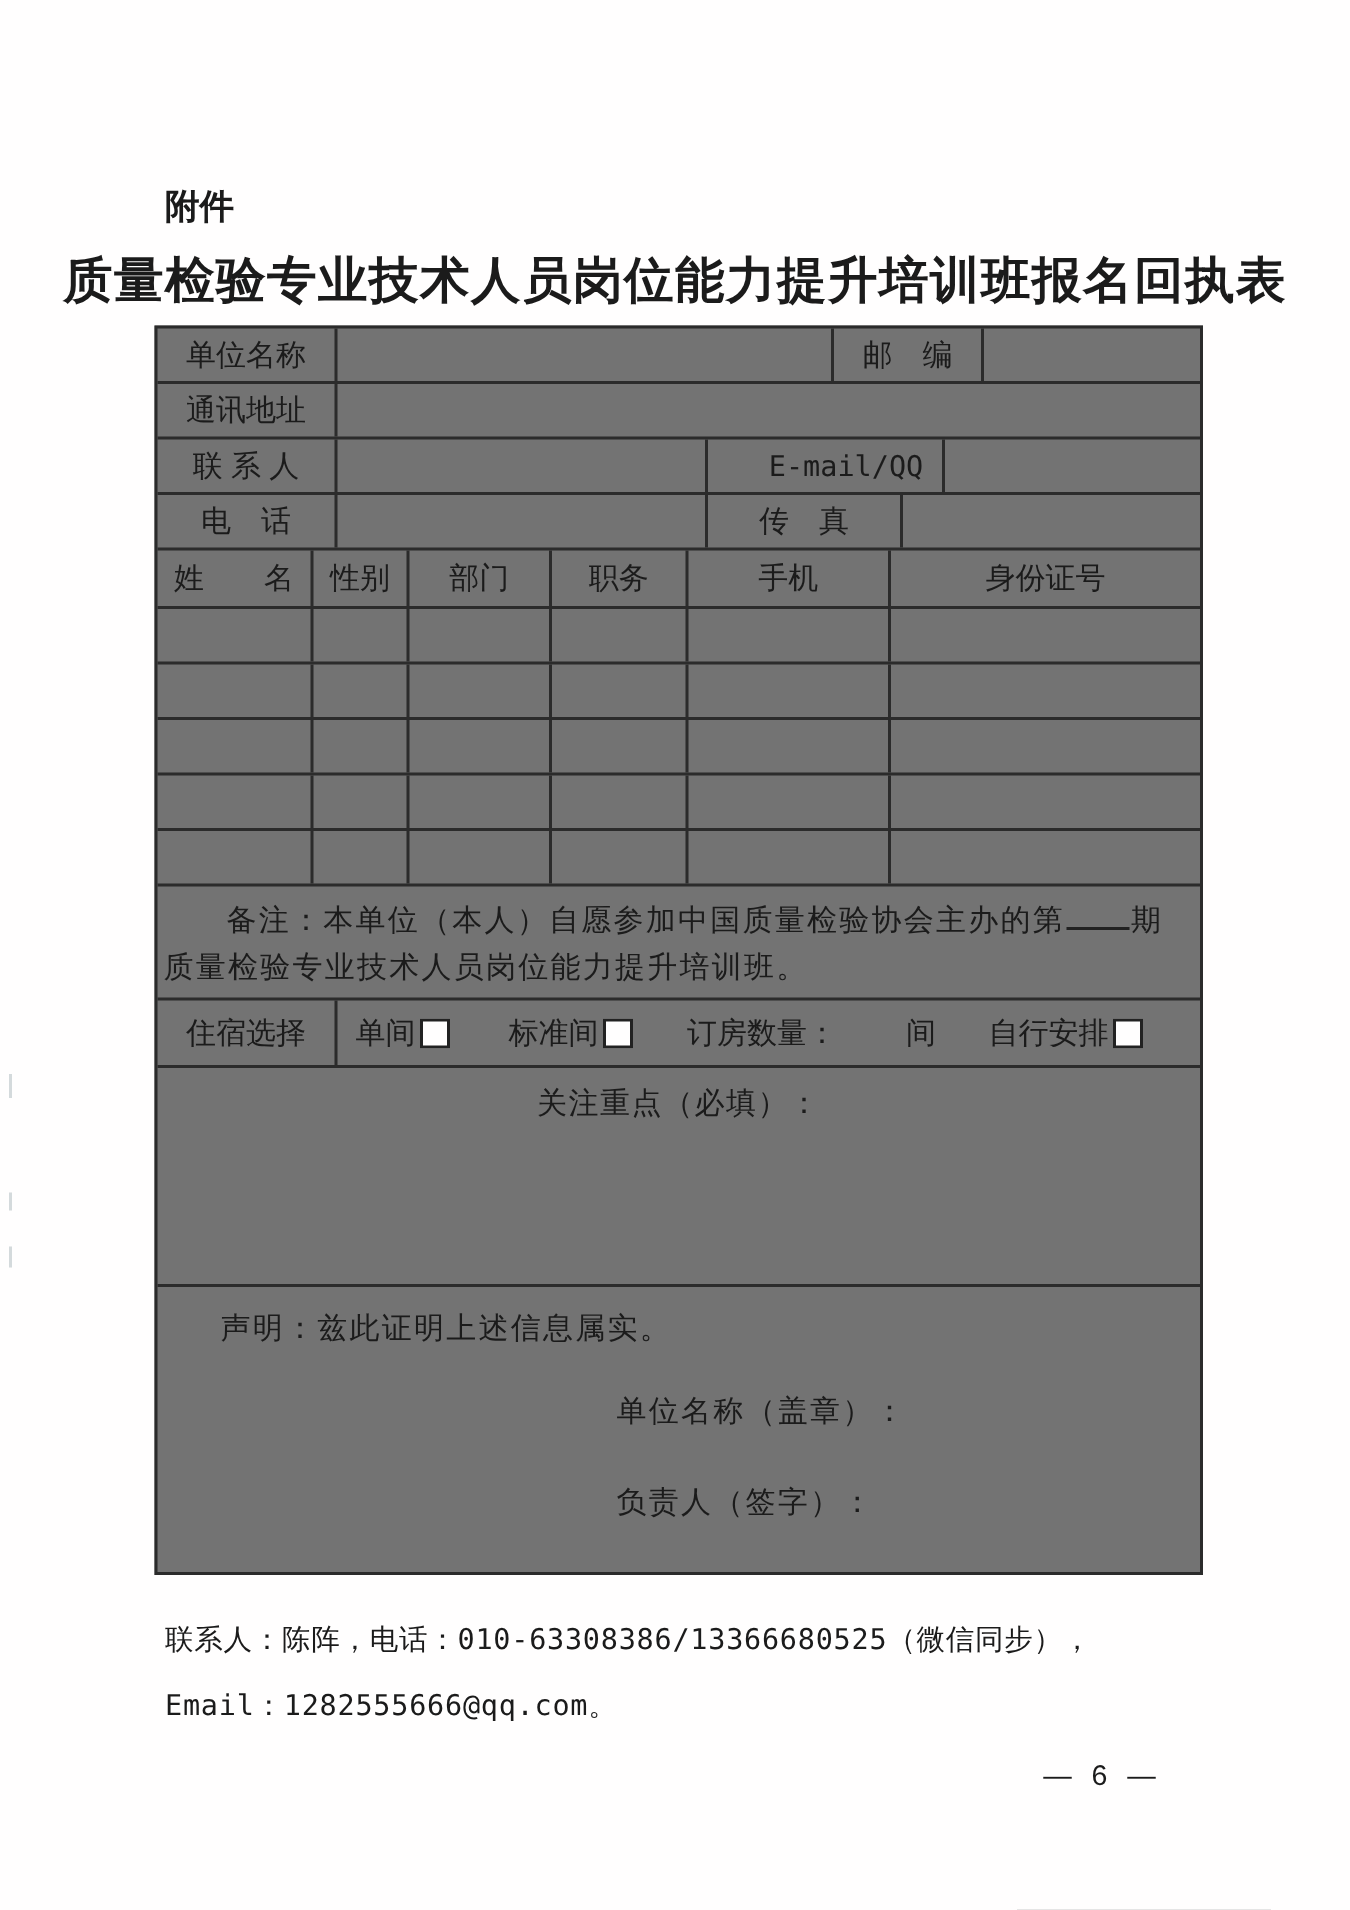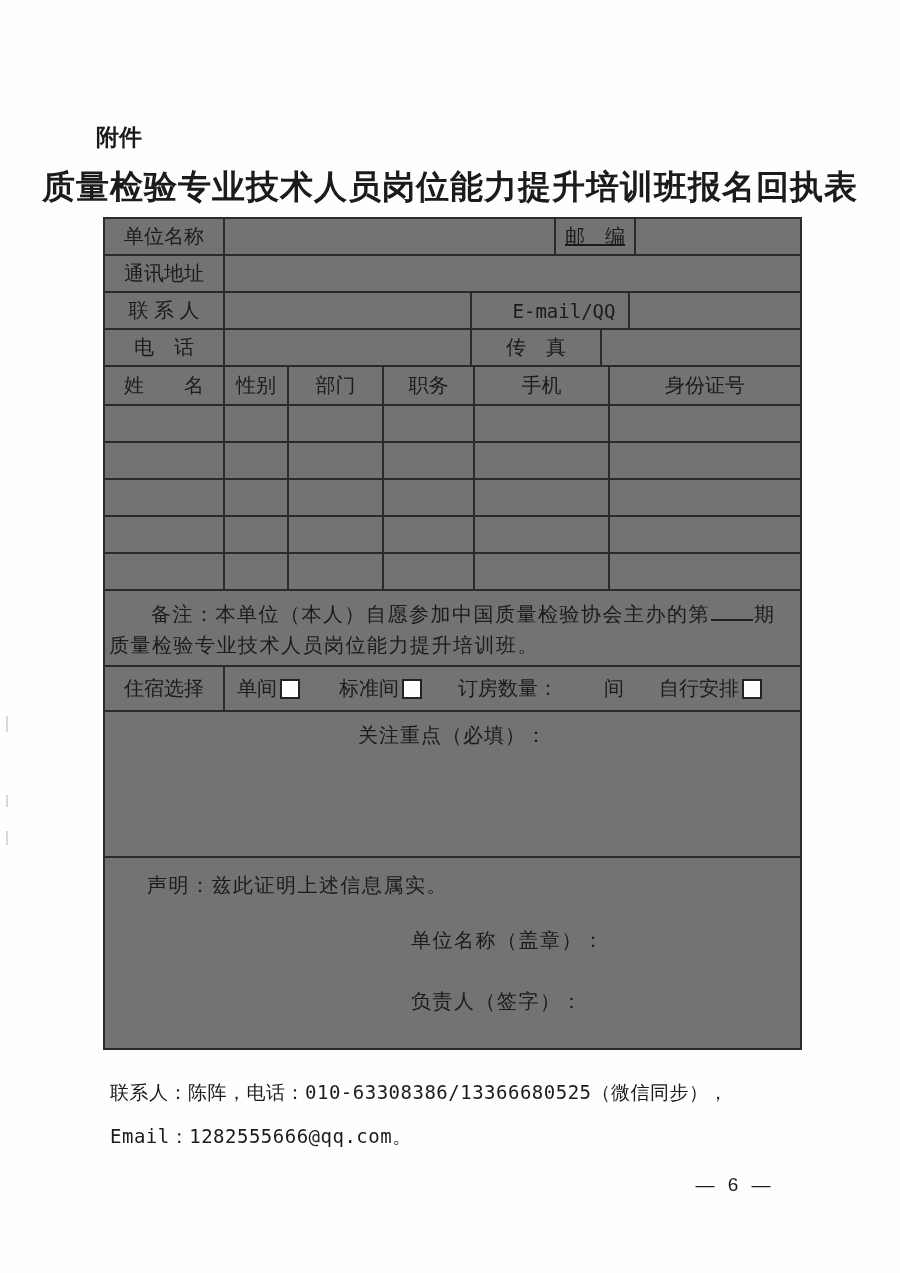--- a/index.html
+++ b/index.html
@@ -7,21 +7,21 @@
     position:relative;width:900px;height:1273px;background:#fffefe;
     font-family:"Liberation Sans","DejaVu Sans",sans-serif;color:#1b1b1b;
     overflow:hidden;
   }
   
   .edge-mark{position:absolute;left:6px;width:2px;background:#ccd3d6;opacity:.85;}
   .em1{top:716px;height:16px;}
   .em2{top:795px;height:12px;}
   .em3{top:831px;height:14px;}
 
-  .attachment{position:absolute;left:96px;top:122px;font-size:23px;font-weight:700;}
+  .attachment{position:absolute;left:110px;top:122px;font-size:23px;font-weight:700;}
   .doc-title{
     position:absolute;left:0;top:165px;width:900px;text-align:center;
     font-size:33px;font-weight:700;letter-spacing:1px;white-space:nowrap;
   }
 
   .form-table{
     position:absolute;left:103px;top:217px;width:699px;
     border:2px solid #2b2b2b;box-sizing:border-box;background:#737373;
   }
   .trow{display:flex;border-bottom:2px solid #2b2b2b;box-sizing:border-box;}
@@ -29,23 +29,23 @@
   .r37{height:37px;} .r39{height:39px;} .r76{height:76px;}
   .r45{height:45px;} .r146{height:146px;} .r190{height:190px;}
 
   .cell{
     border-right:2px solid #2b2b2b;box-sizing:border-box;
     display:flex;align-items:center;justify-content:center;
     font-size:20px;overflow:hidden;
   }
   .cell:last-child{border-right:none;}
   .grow{flex:1;}
-  .w-label{width:120px;} .w-r1v{width:331px;} .w-post{width:80px;text-decoration:underline;}
+  .w-label{width:120px;} .w-r1v{width:331px;} .w-post{width:100px;}
   .w-r3v{width:247px;} .w-mid{width:130px;}
-  .wn1{width:120px;} .wn2{width:64px;} .wn3{width:95px;}
+  .wn1{width:104px;} .wn2{width:64px;} .wn3{width:95px;}
   .wn4{width:91px;} .wn5{width:135px;}
   .block{display:block;justify-content:flex-start;}
   .mono{font-family:"DejaVu Sans Mono","Liberation Mono",monospace;font-size:19px;margin-left:28px;}
 
   .remark{padding:8px 8px 0 4px;font-size:20px;line-height:31px;letter-spacing:1.5px;}
   .rline1{padding-left:42px;white-space:nowrap;}
   .blank{display:inline-block;width:42px;height:5px;border-bottom:2px solid #222;margin:0 1px;}
 
   .lodging-content{justify-content:flex-start;white-space:nowrap;}
   .lg-single{margin-left:12px;}

